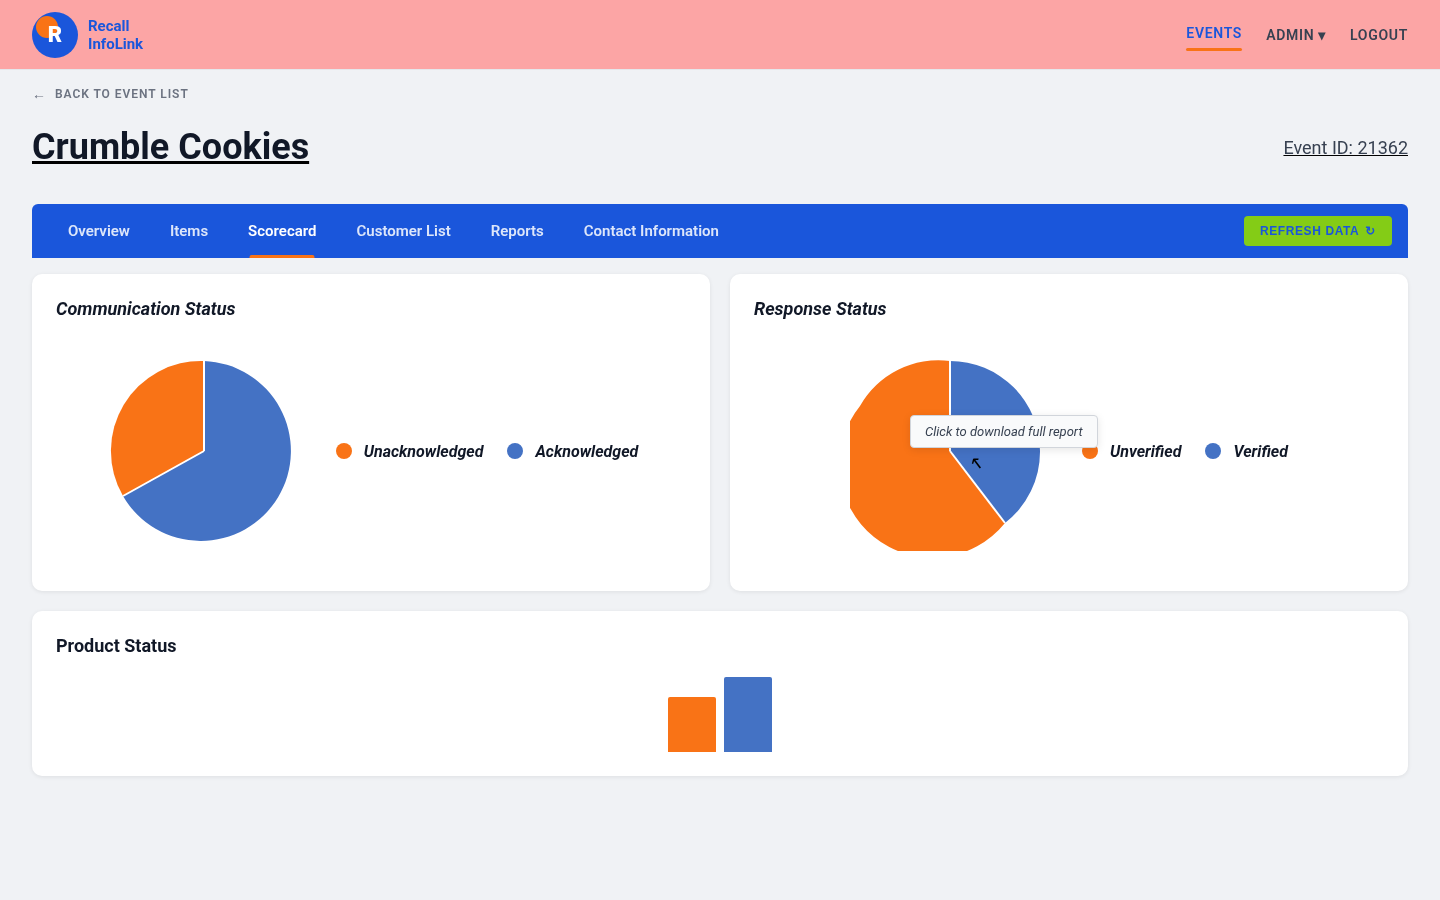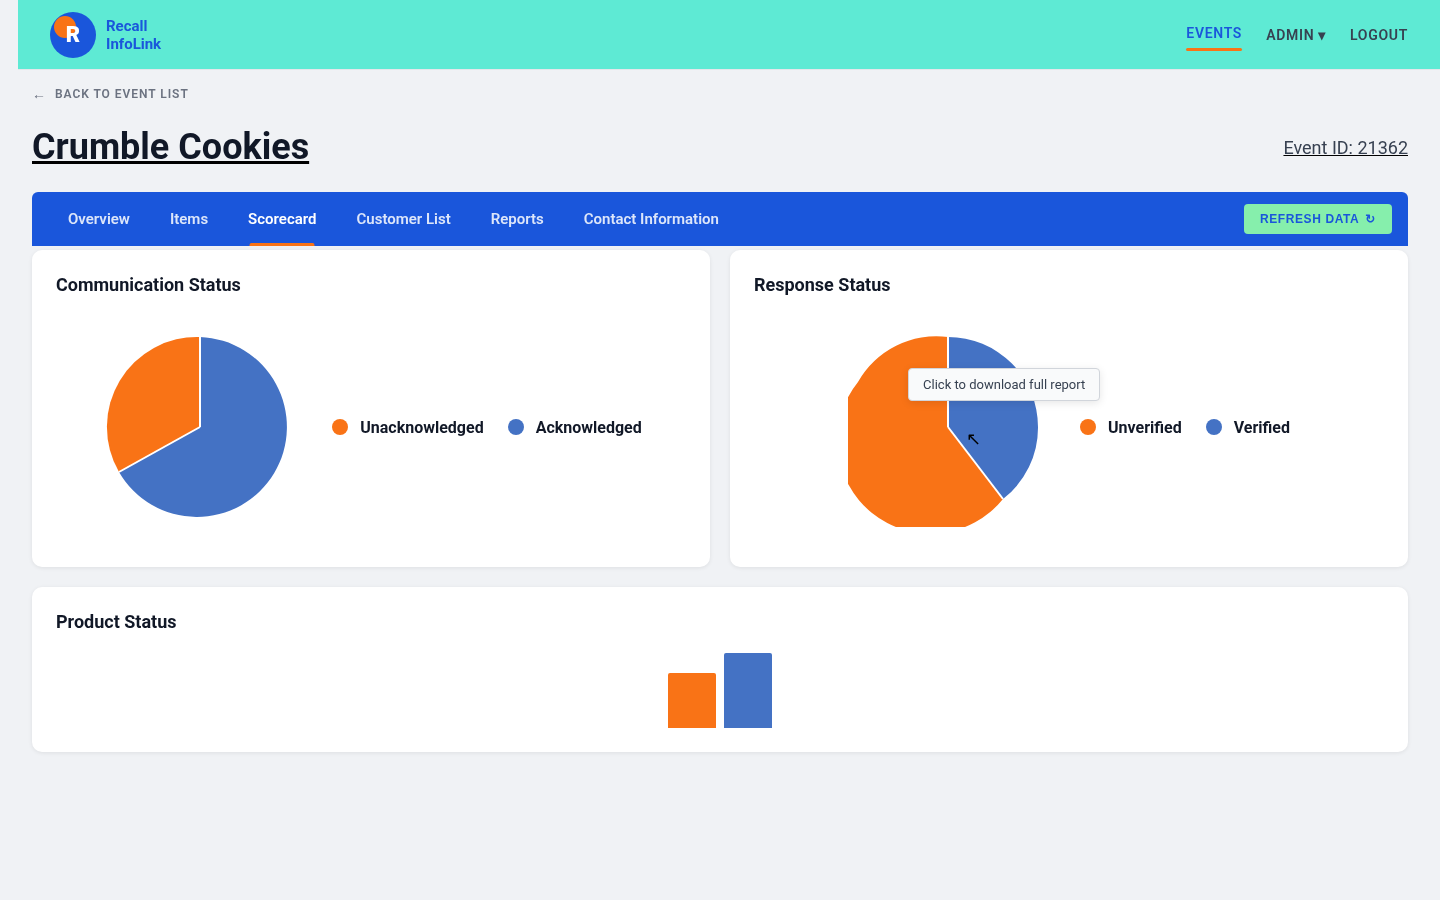--- a/index.html
+++ b/index.html
@@ -1,27 +1,26 @@
 <!DOCTYPE html>
 <html><head>
   <meta charset="utf-8">
   <style>
     * { box-sizing: border-box; margin: 0; padding: 0; }
     body { font-family: -apple-system, BlinkMacSystemFont, 'Segoe UI', Roboto, sans-serif; background: #f0f2f5; min-height: 900px; }
 
     
     .header {
-      background: #5eead4;
+      background: #fca5a5;
       height: 70px;
       display: flex;
       align-items: center;
       justify-content: space-between;
       padding: 0 32px;
       border-bottom: 1px solid #e5e7eb;
-      margin-left: 18px;
     }
     .logo-area {
       display: flex;
       align-items: center;
       gap: 10px;
     }
     .logo-circle {
       width: 46px;
       height: 46px;
       border-radius: 50%;
@@ -120,21 +119,21 @@
     }
     .event-id {
       font-size: 18px;
       color: #374151;
       font-weight: 400;
     }
 
     
     .tab-bar {
       background: #1a56db;
-      margin: 4px 32px;
+      margin: 16px 32px;
       border-radius: 6px 6px 0 0;
       display: flex;
       align-items: center;
       padding: 0 16px;
       position: relative;
     }
     .tab {
       padding: 18px 20px;
       color: rgba(255,255,255,0.85);
       font-size: 15px;
@@ -151,21 +150,21 @@
       position: absolute;
       bottom: 0; left: 50%;
       transform: translateX(-50%);
       width: 60%;
       height: 3px;
       background: #f97316;
       border-radius: 2px 2px 0 0;
     }
     .refresh-btn {
       margin-left: auto;
-      background: #86efac;
+      background: #84cc16;
       color: #1a56db;
       border: none;
       border-radius: 4px;
       padding: 8px 16px;
       font-size: 12px;
       font-weight: 700;
       cursor: pointer;
       display: flex;
       align-items: center;
       gap: 6px;
@@ -176,20 +175,21 @@
     .main-content {
       padding: 0 32px 32px;
       background: #f0f2f5;
     }
 
     
     .cards-row {
       display: grid;
       grid-template-columns: 1fr 1fr;
       gap: 20px;
+      font-style: italic;
     }
 
     .card {
       background: #fff;
       border-radius: 10px;
       padding: 24px;
       box-shadow: 0 1px 4px rgba(0,0,0,0.08);
     }
 
     .card-title {
@@ -232,21 +232,21 @@
     .legend-dot {
       width: 16px;
       height: 16px;
       border-radius: 50%;
       flex-shrink: 0;
     }
 
     
     .tooltip {
       position: absolute;
-      top: 41px;
+      top: 64px;
       left: 60px;
       background: #f9fafb;
       border: 1px solid #d1d5db;
       border-radius: 4px;
       padding: 8px 14px;
       font-size: 13px;
       color: #374151;
       white-space: nowrap;
       box-shadow: 0 2px 8px rgba(0,0,0,0.1);
       z-index: 10;

